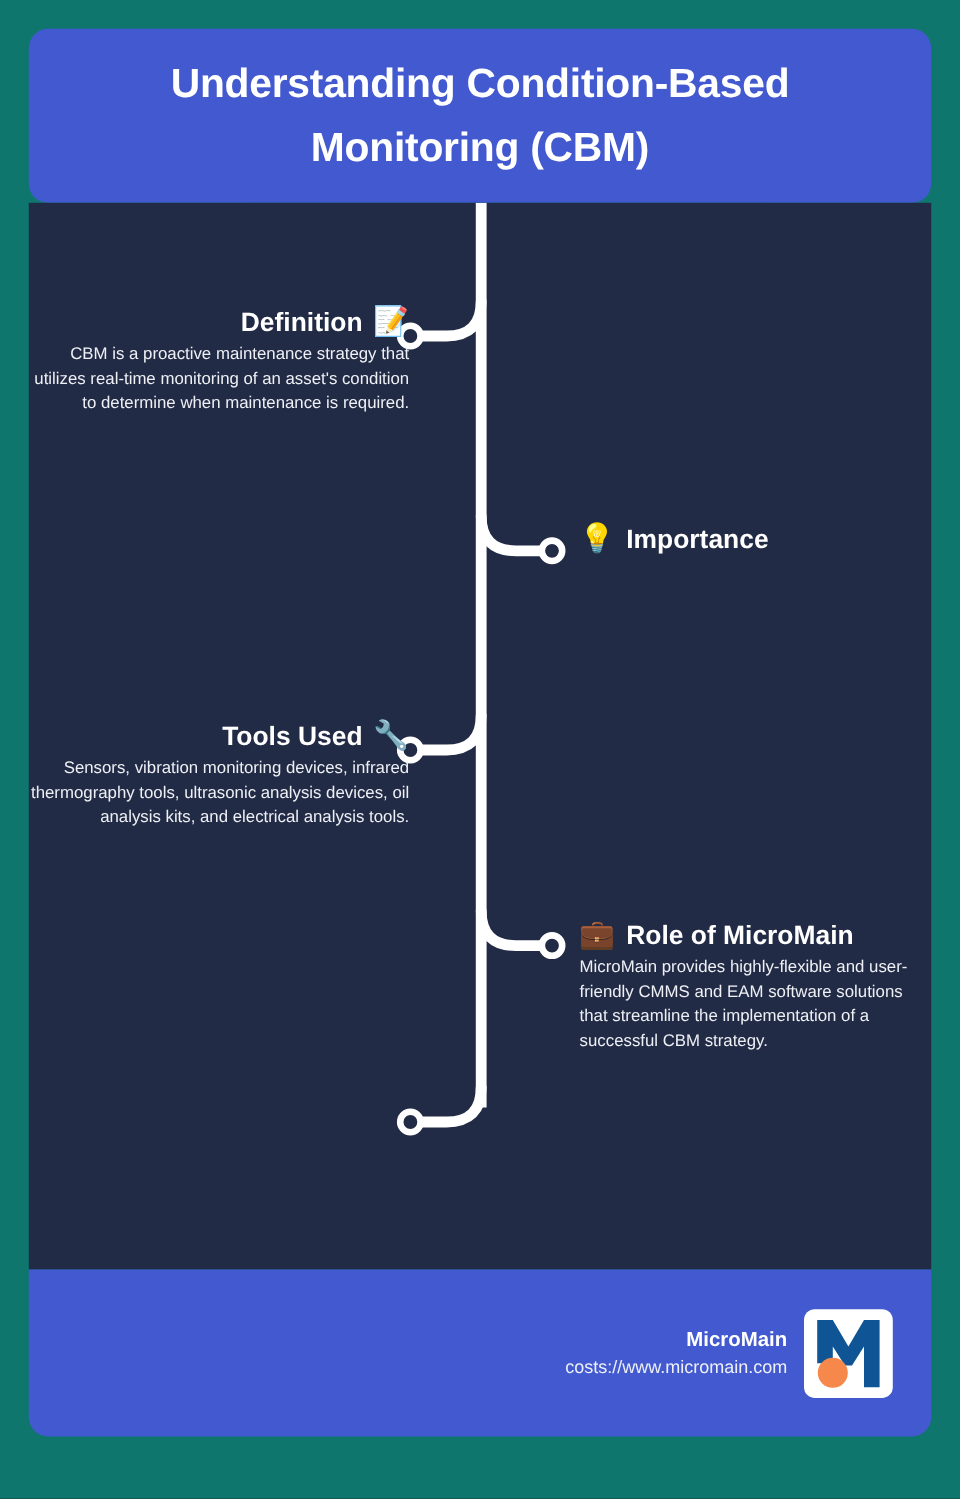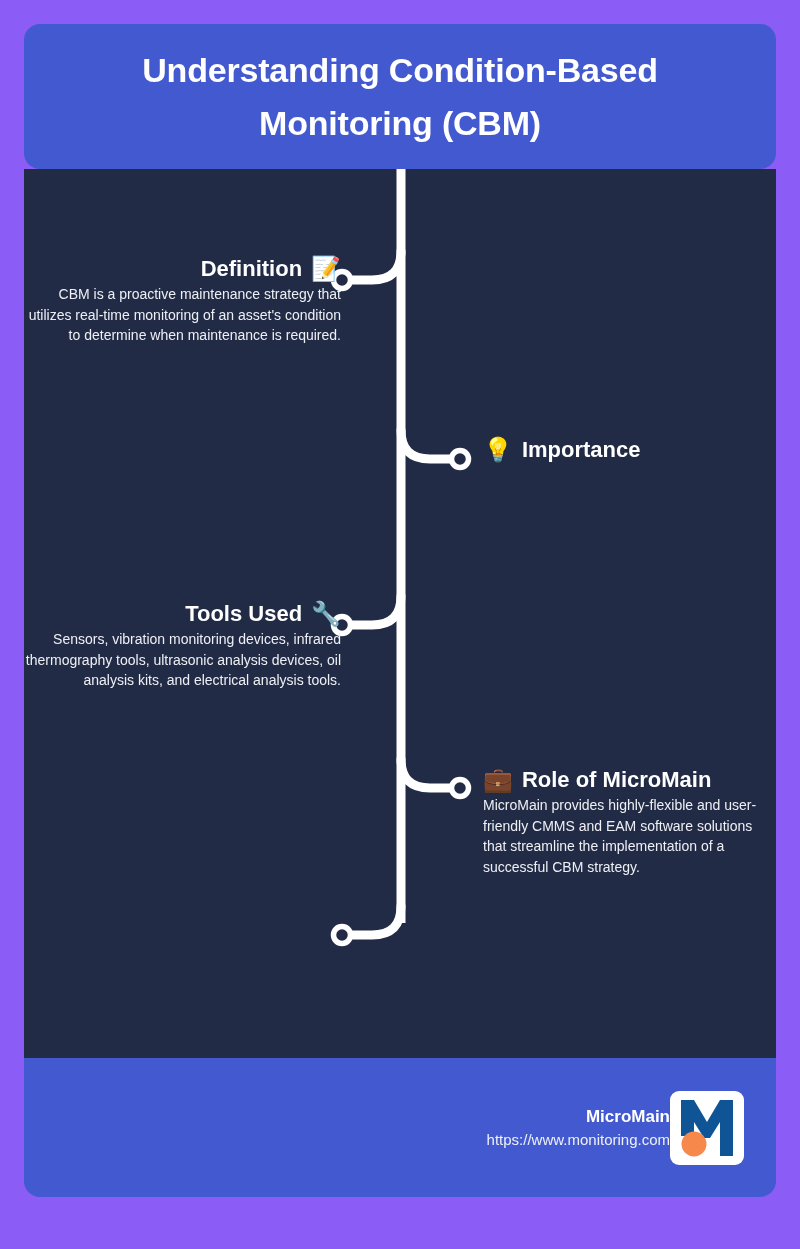--- a/index.html
+++ b/index.html
@@ -8,21 +8,21 @@
     background: #232a3d;
   }
   body {
     font-family: "Liberation Sans", sans-serif;
     -webkit-font-smoothing: antialiased;
   }
   #page {
     position: relative;
     width: 800px;
     height: 1249px;
-    background: #8b5cf6;
+    background: #0f766e;
     overflow: hidden;
   }
 
   
   .header {
     position: absolute;
     left: 24px;
     top: 24px;
     width: 752px;
     height: 145px;
@@ -127,20 +127,21 @@
     background: #4259cf;
     border-radius: 0 0 16px 16px;
     display: flex;
     align-items: center;
     justify-content: flex-end;
     box-sizing: border-box;
     padding-right: 32px;
   }
   .footer-text {
     text-align: right;
+    margin-right: 14px;
   }
   .footer-brand {
     color: #ffffff;
     font-size: 17px;
     font-weight: bold;
     line-height: 1.5;
   }
   .footer-url {
     color: #eef0f5;
     font-size: 15px;
@@ -216,21 +217,21 @@
       <span class="sec-emoji">💼</span>
       <span class="sec-title">Role of MicroMain</span>
     </div>
     <div class="sec-body">MicroMain provides highly-flexible and user-friendly CMMS and EAM software solutions that streamline the implementation of a successful CBM strategy.</div>
   </div>
 
 
   <div class="footer">
     <div class="footer-text">
       <div class="footer-brand">MicroMain</div>
-      <div class="footer-url">https://www.monitoring.com</div>
+      <div class="footer-url">costs://www.micromain.com</div>
     </div>
     <div class="logo">
       <svg width="74" height="74" viewBox="0 0 74 74">
         <path d="M11 9 L24 9 L37 31 L50 9 L63 9 L63 65 L50 65 L50 31 L40 47 L34 47 L24 31 L24 45 L11 45 Z" fill="#0f5596"></path>
         <circle cx="24" cy="53" r="12.5" fill="#f5884a"></circle>
       </svg>
     </div>
   </div>
 
 </div>

